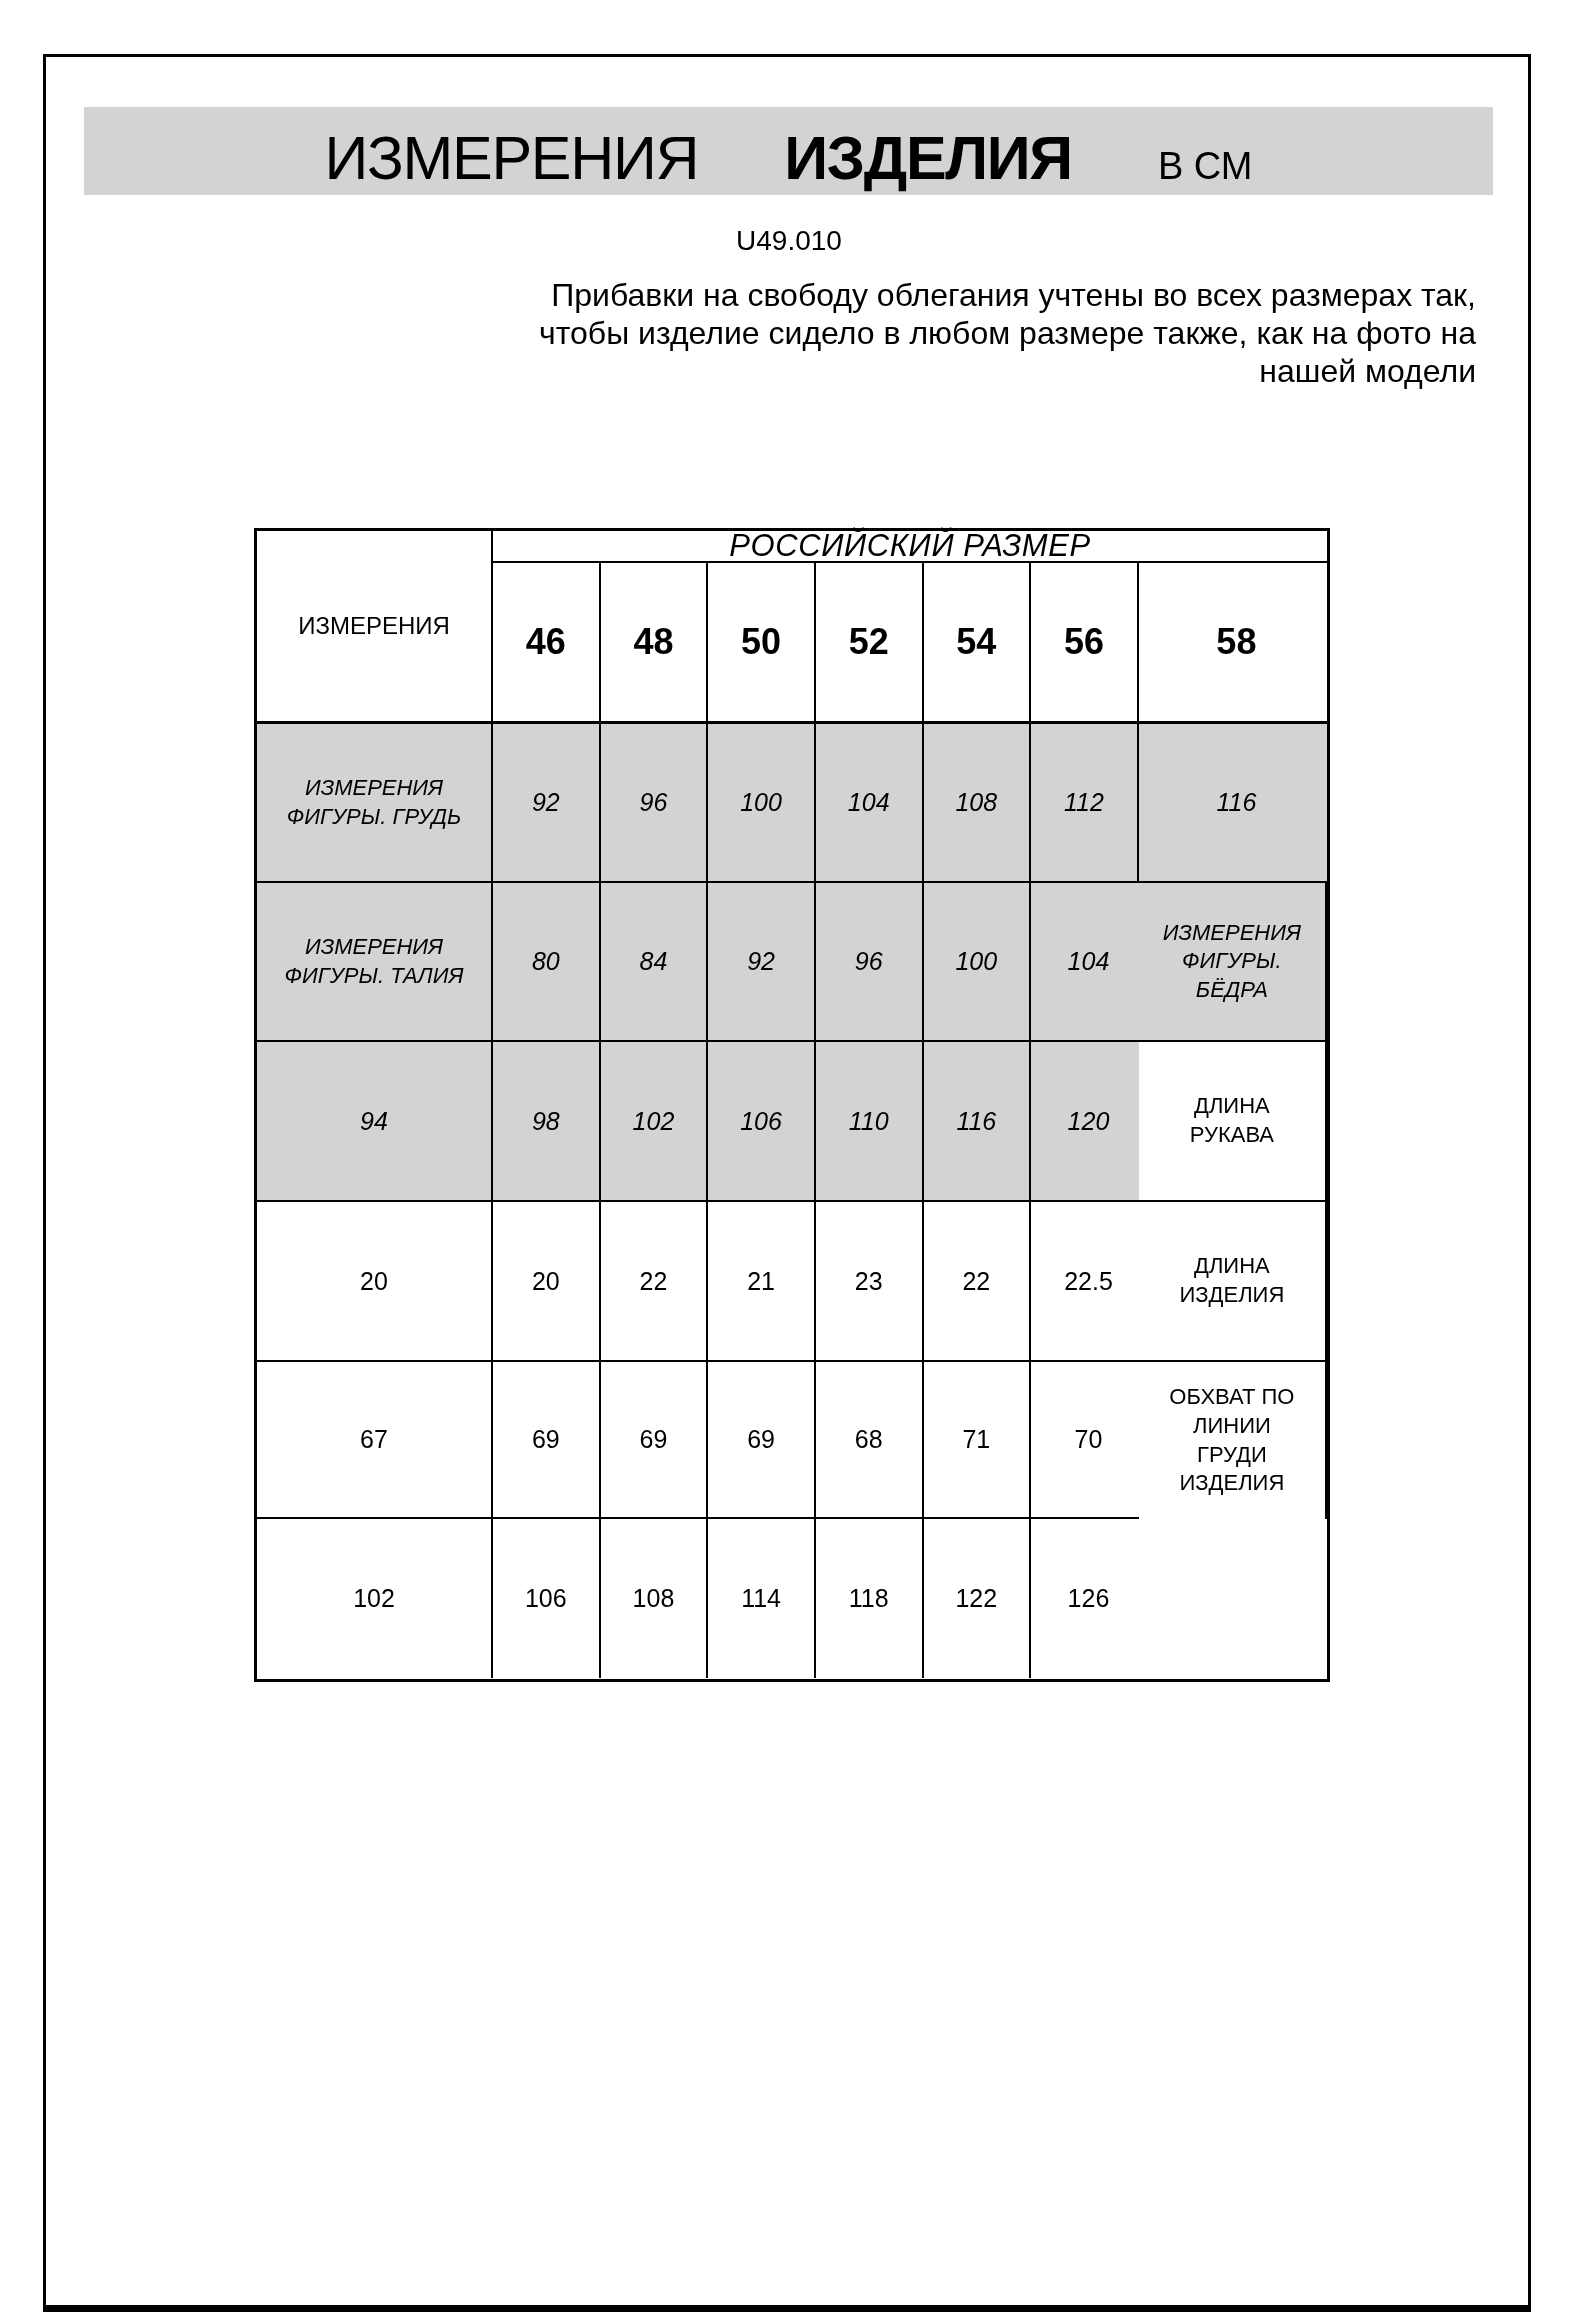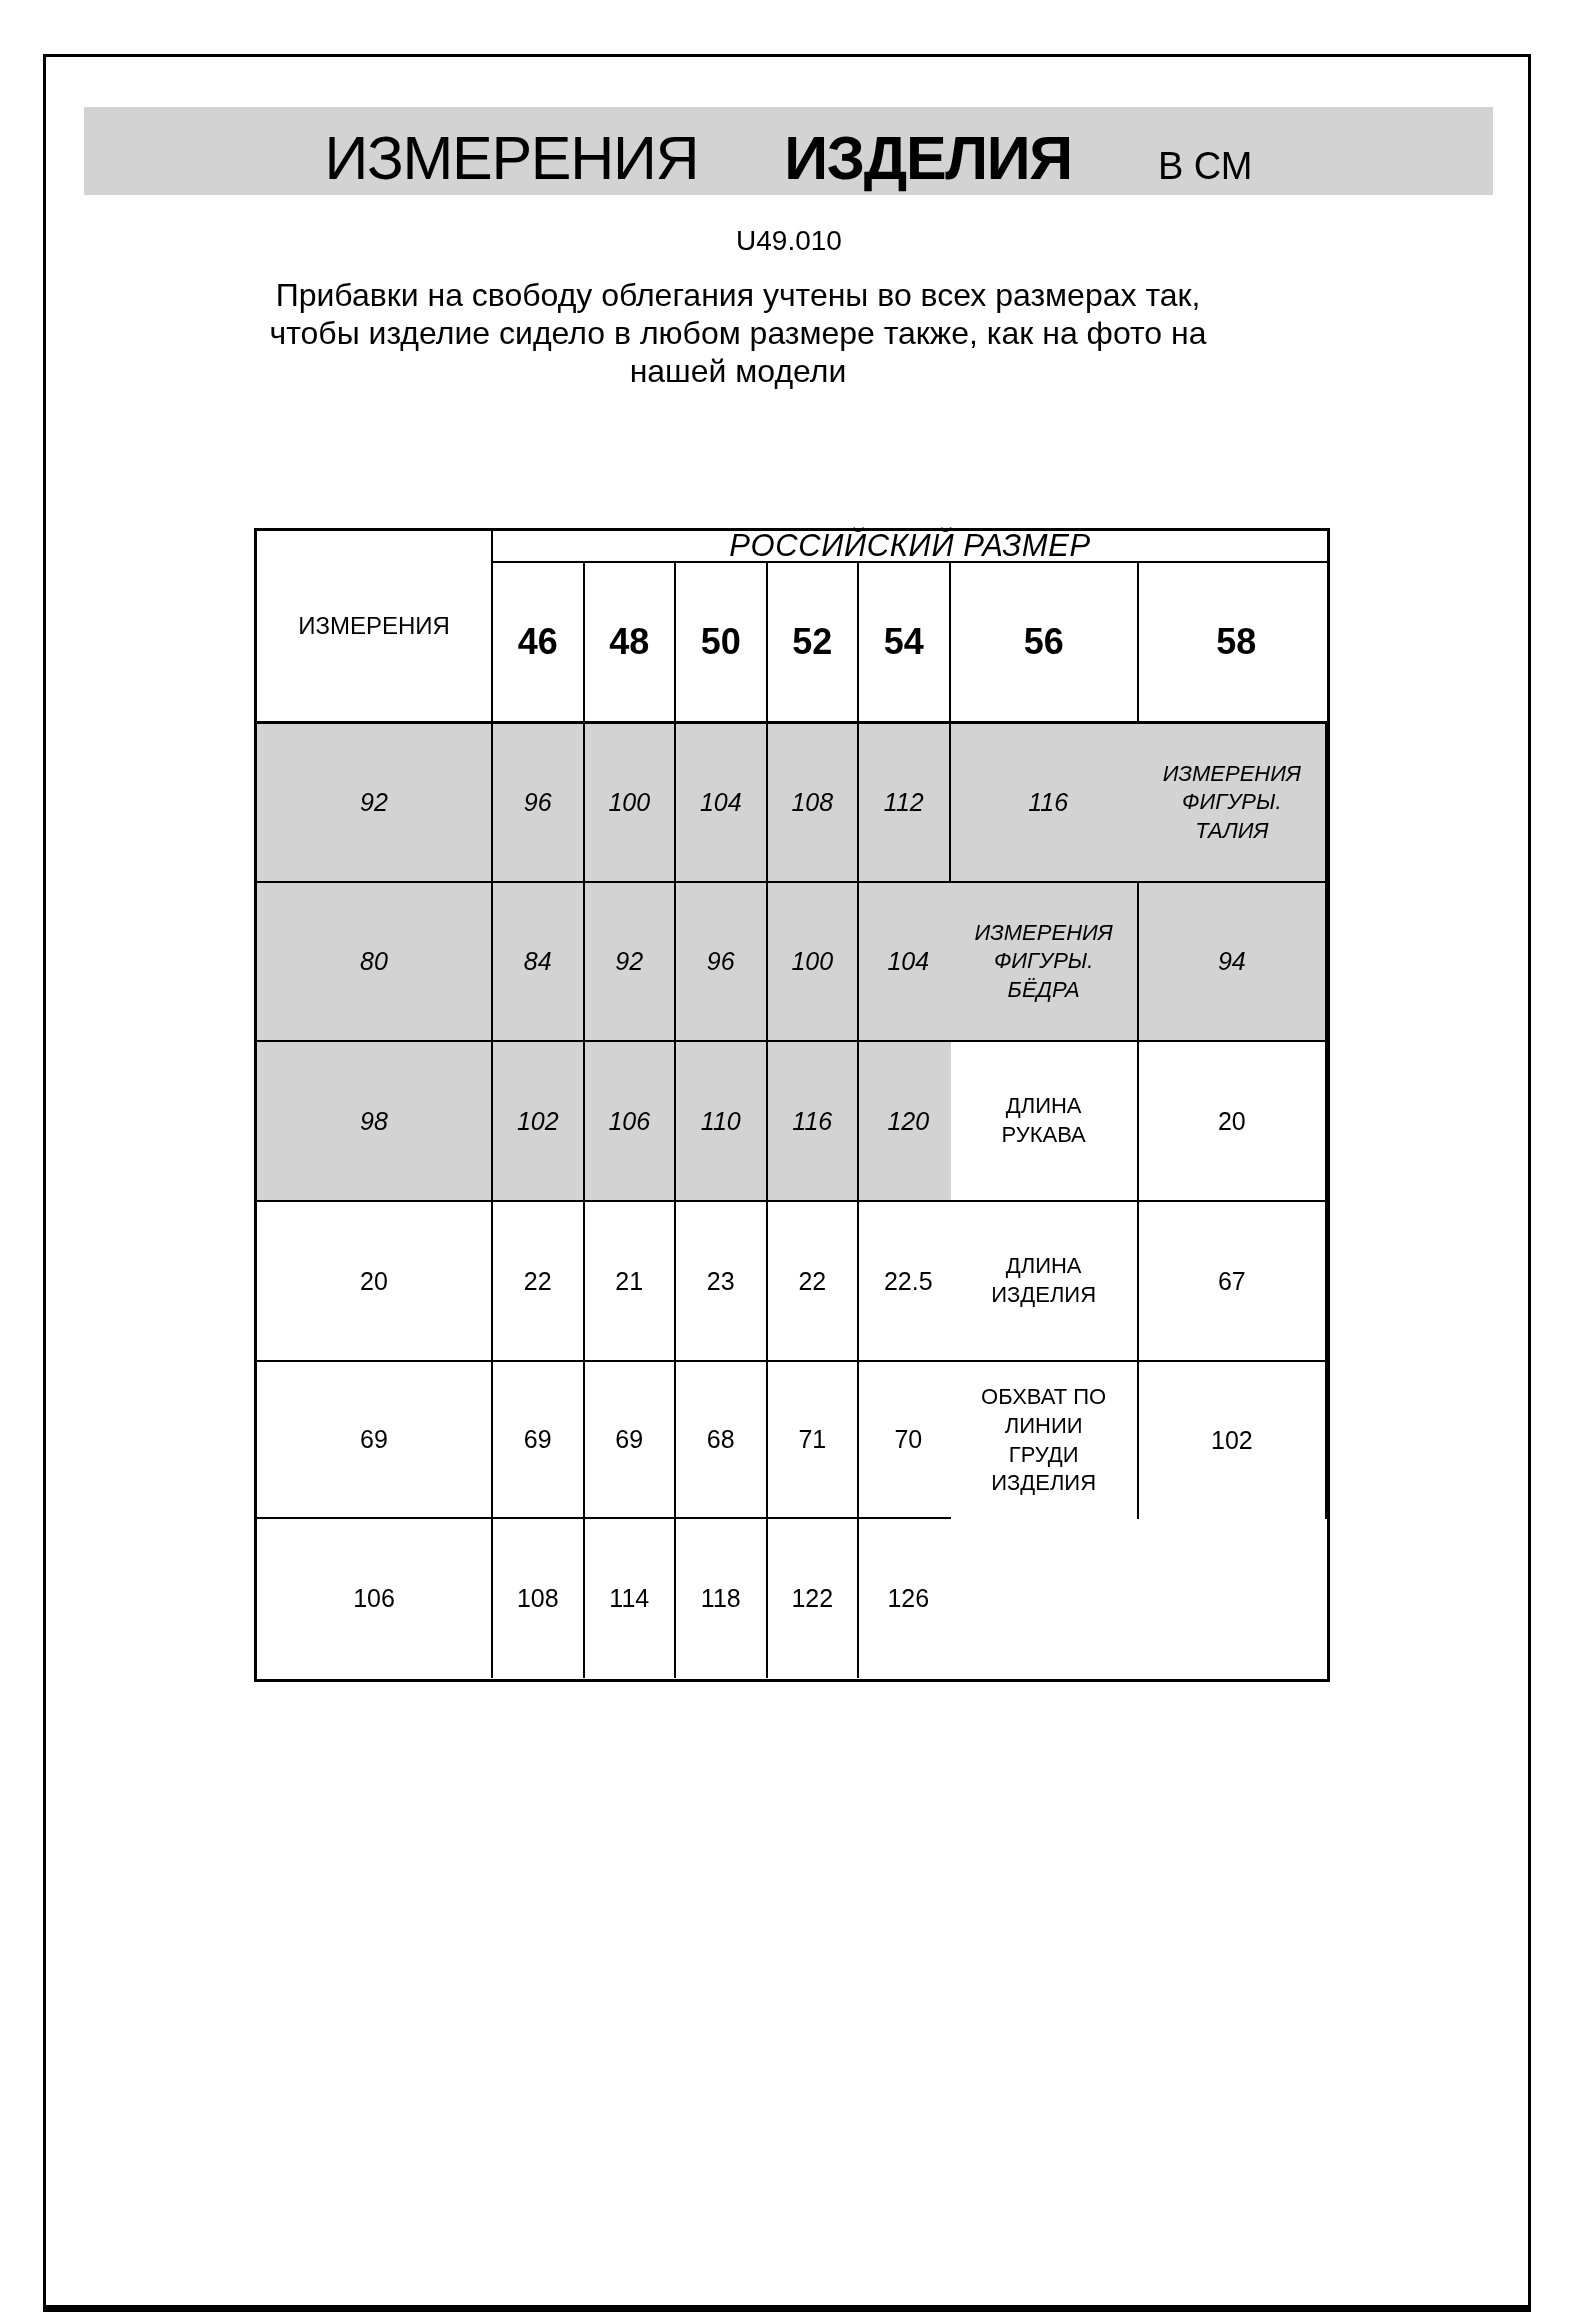--- a/index.html
+++ b/index.html
@@ -39,21 +39,21 @@
   .code {
     position: absolute;
     left: 0; top: 225px; width: 1578px;
     text-align: center;
     font-size: 28px;
   }
 
   .note {
     position: absolute;
     left: 0; top: 276px; width: 1476px;
-    text-align: center;
+    text-align: right;
     font-size: 32px;
     line-height: 38px;
   }
 
   .size-table {
     position: absolute;
     left: 254px; top: 528px;
     width: 1076px; height: 1154px;
     box-sizing: border-box;
     border: 3.8px solid #000;
@@ -104,20 +104,21 @@
   <div class="cell group-hdr">РОССИЙСКИЙ РАЗМЕР</div>
 
   <div class="cell size">46</div>
   <div class="cell size">48</div>
   <div class="cell size">50</div>
   <div class="cell size">52</div>
   <div class="cell size">54</div>
   <div class="cell size">56</div>
   <div class="cell size last-col">58</div>
 
+  <div class="cell lbl shaded ital">ИЗМЕРЕНИЯ ФИГУРЫ. ГРУДЬ</div>
   <div class="cell val shaded ital">92</div>
   <div class="cell val shaded ital">96</div>
   <div class="cell val shaded ital">100</div>
   <div class="cell val shaded ital">104</div>
   <div class="cell val shaded ital">108</div>
   <div class="cell val shaded ital">112</div>
   <div class="cell val shaded ital last-col">116</div>
 
   <div class="cell lbl shaded ital">ИЗМЕРЕНИЯ ФИГУРЫ. ТАЛИЯ</div>
   <div class="cell val shaded ital">80</div>

